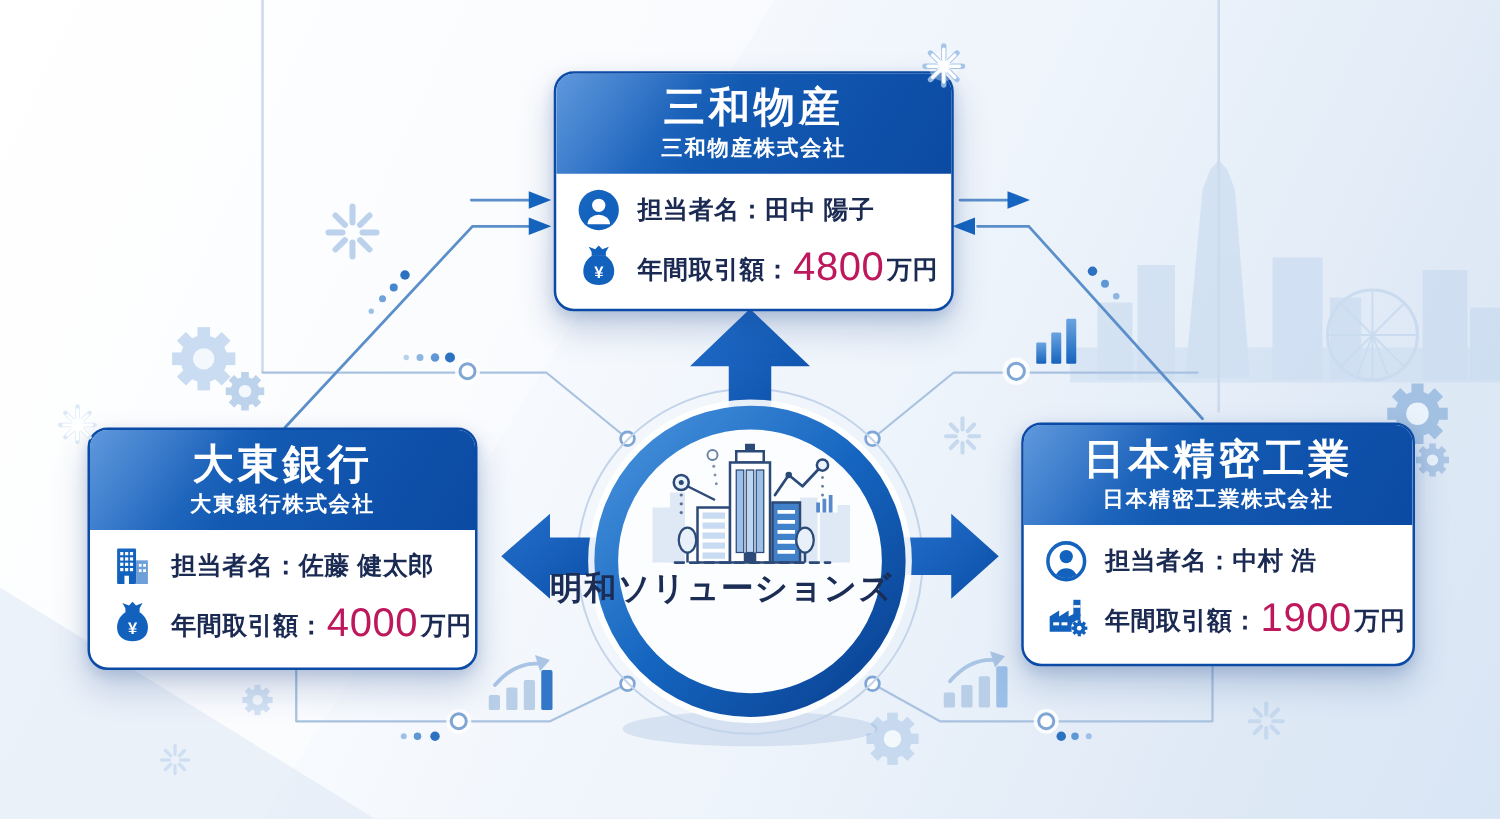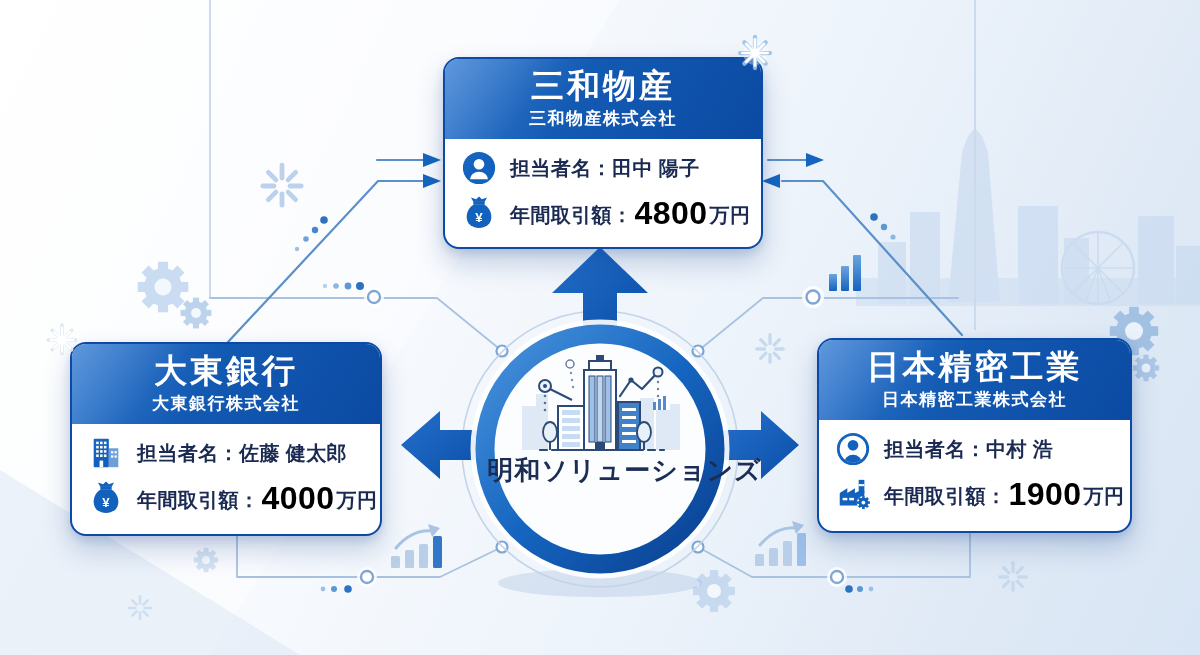--- a/index.html
+++ b/index.html
@@ -24,23 +24,23 @@
     content:"";position:absolute;left:-12%;top:-80%;width:46%;height:260%;
     background:linear-gradient(115deg,rgba(255,255,255,.30),rgba(255,255,255,0) 70%);
     transform:rotate(14deg);
   }
   .card-title{font-size:33px;font-weight:800;letter-spacing:3px;line-height:1.15;}
   .card-sub{font-size:17px;font-weight:700;letter-spacing:1.5px;margin-top:2px;}
   .card-body{padding:10px 15px 12px;display:flex;flex-direction:column;gap:7px;}
   .info-row{display:flex;align-items:center;gap:12px;}
   .row-icon{width:38px;height:38px;flex:0 0 38px;display:flex;align-items:center;justify-content:center;}
   .row-text{font-size:20px;font-weight:800;color:#1b2a52;white-space:nowrap;letter-spacing:.4px;line-height:38px;}
-  .amount-num{font-size:32px;font-weight:700;color:#000000;letter-spacing:.5px;padding:0 2px;vertical-align:-2px;}
+  .amount-num{font-size:32px;font-weight:400;color:#be185d;letter-spacing:.5px;padding:0 2px;vertical-align:-2px;}
   .hub-label{
-    position:absolute;left:440px;top:453px;width:369px;text-align:center;
+    position:absolute;left:440px;top:453px;width:369px;text-align:left;
     font-size:26px;font-weight:800;color:#1b2c55;letter-spacing:1px;
   }
   .card-top{left:443px;top:57px;width:320px;height:192px;}
   .card-left{left:70px;top:342px;width:312px;height:194px;}
   .card-right{left:817px;top:338px;width:315px;height:195px;}
 </style>
 </head>
 <body>
 
 <div class="stage">

